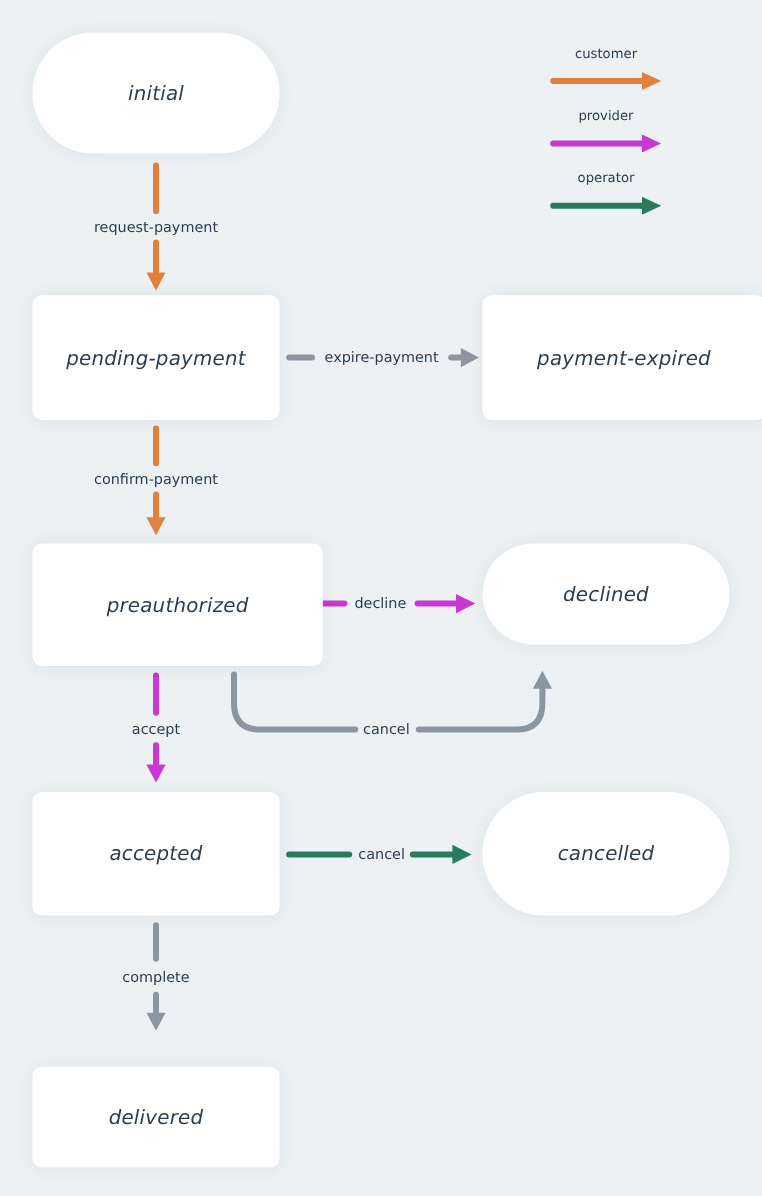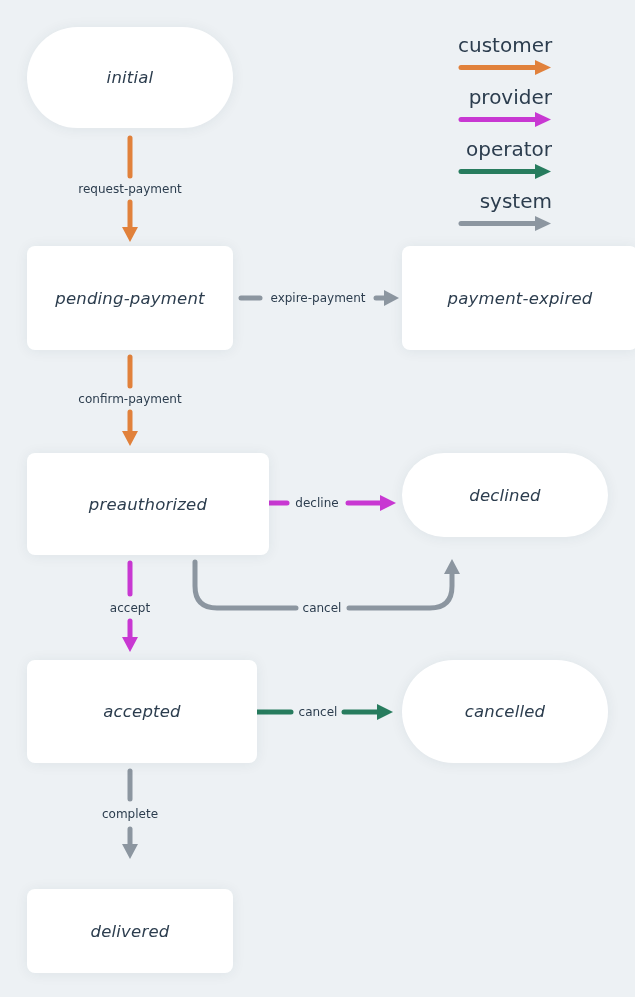--- a/index.html
+++ b/index.html
@@ -58,22 +58,22 @@
     font-size:12px;
     white-space:nowrap;
     line-height:1;
   }
   .legend{
     position:absolute;
     left:458px;top:34px;width:94px;
   }
   .legend-row{margin-bottom:11px;}
   .legend-label{
-    text-align:right;
-    font-size:20px;
+    text-align:center;
+    font-size:11px;
     line-height:22px;
     margin-bottom:4px;
   }
   .legend-arrow{display:block;}
 </style>
 </head>
 <body>
 
 <div class="canvas">
 
@@ -136,21 +136,21 @@
   </div>
   <div class="state rect" style="left:402px;top:246px;width:236px;height:104px">
     <span class="state-label">payment-expired</span>
   </div>
   <div class="state rect" style="left:27px;top:453px;width:242px;height:102px">
     <span class="state-label">preauthorized</span>
   </div>
   <div class="state stadium" style="left:402px;top:453px;width:206px;height:84px">
     <span class="state-label">declined</span>
   </div>
-  <div class="state rect" style="left:27px;top:660px;width:230px;height:103px">
+  <div class="state rect" style="left:27px;top:660px;width:206px;height:103px">
     <span class="state-label">accepted</span>
   </div>
   <div class="state stadium" style="left:402px;top:660px;width:206px;height:103px">
     <span class="state-label">cancelled</span>
   </div>
   <div class="state rect" style="left:27px;top:889px;width:206px;height:84px">
     <span class="state-label">delivered</span>
   </div>
 
   <div class="tlabel" style="left:130px;top:189px">request-payment</div>
@@ -177,22 +177,15 @@
         <polygon class="f-provider" points="77,0 77,15 93,7.5"></polygon>
       </svg>
     </div>
     <div class="legend-row">
       <div class="legend-label">operator</div>
       <svg class="legend-arrow" width="94" height="15" viewBox="0 0 94 15">
         <line class="s-operator" x1="3" y1="7.5" x2="78" y2="7.5" stroke-width="5" stroke-linecap="round"></line>
         <polygon class="f-operator" points="77,0 77,15 93,7.5"></polygon>
       </svg>
     </div>
-    <div class="legend-row">
-      <div class="legend-label">system</div>
-      <svg class="legend-arrow" width="94" height="15" viewBox="0 0 94 15">
-        <line class="s-system" x1="3" y1="7.5" x2="78" y2="7.5" stroke-width="5" stroke-linecap="round"></line>
-        <polygon class="f-system" points="77,0 77,15 93,7.5"></polygon>
-      </svg>
-    </div>
   </div>
 
 </div>
 
 </body></html>

